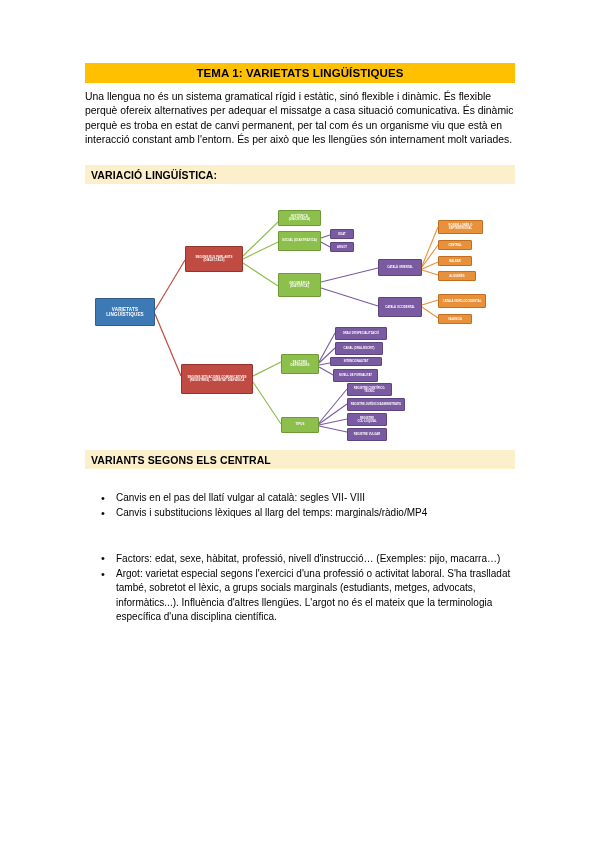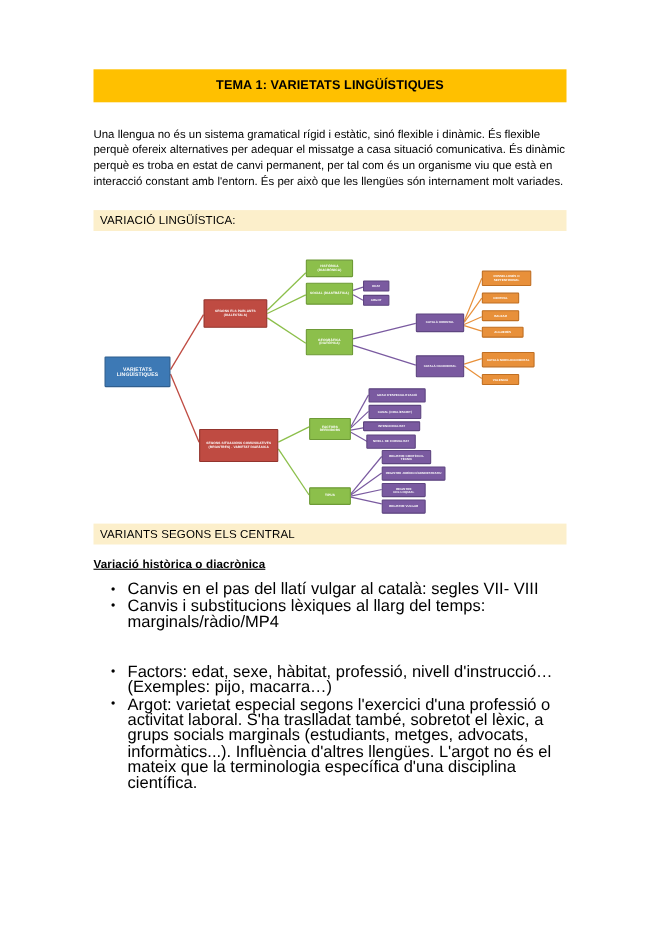--- a/index.html
+++ b/index.html
@@ -7,46 +7,46 @@
     width:599px;height:848px;background:#ffffff;
     font-family:"Liberation Sans", sans-serif;
     color:#000;
     -webkit-font-smoothing:antialiased;
   }
   .page{position:relative;width:599px;height:848px;overflow:hidden;}
   .content{position:absolute;left:85px;top:63px;width:430px;}
 
   
   .title-banner{
-    background:#FFC000;height:30px;display:flex;align-items:center;
-    justify-content:center;margin-bottom:23px;
+    background:#FFC000;height:20px;display:flex;align-items:center;
+    justify-content:center;margin-bottom:7px;
   }
   .title-banner span{font-size:11.5px;font-weight:bold;letter-spacing:.1px;}
 
   .subbanner{
     background:#FCEFCB;height:19px;display:flex;align-items:center;
     padding-left:6px;box-sizing:border-box;
   }
-  .subbanner span{font-size:10.5px;font-weight:normal;letter-spacing:.1px;text-align:center;}
+  .subbanner span{font-size:10.5px;font-weight:bold;letter-spacing:.1px;text-align:center;}
 
   
   p.body{
     font-size:10.4px;line-height:14.3px;margin:0;text-align:left;
   }
   .gap-8{height:8px;} .gap-10{height:10px;} .gap-12{height:12px;}
   .gap-14{height:14px;} .gap-18{height:18px;}
 
   h3.sub{
     font-size:10.6px;font-weight:bold;margin:0;text-decoration:underline;
     letter-spacing:.1px;
   }
 
   ul.bul{margin:0;padding:0;list-style:none;}
   ul.bul li{
-    position:relative;padding-left:31px;font-size:15px;line-height:14.3px;
+    position:relative;padding-left:31px;font-size:10px;line-height:14.3px;
     margin:0 0 1px 0;
   }
   ul.bul li:before{
     content:"\2022";position:absolute;left:16px;top:-0.5px;font-size:11px;
   }
 
   
   .diagram{position:relative;width:430px;height:230px;margin:0;}
   .diagram svg{position:absolute;left:0;top:0;}
   .node{
@@ -168,21 +168,20 @@
   </div>
 
   <div class="gap-10"></div>
 
   <div class="subbanner">
     <span>VARIANTS SEGONS ELS CENTRAL</span>
   </div>
 
   <div class="gap-12"></div>
 
-  <h3 class="sub">Variació històrica o diacrònica</h3>
 
   <div class="gap-10"></div>
 
   <ul class="bul">
     <li>Canvis en el pas del llatí vulgar al català: segles VII- VIII</li>
     <li>Canvis i substitucions lèxiques al llarg del temps: marginals/ràdio/MP4</li>
   </ul>
 
   <div class="gap-8"></div>
 

